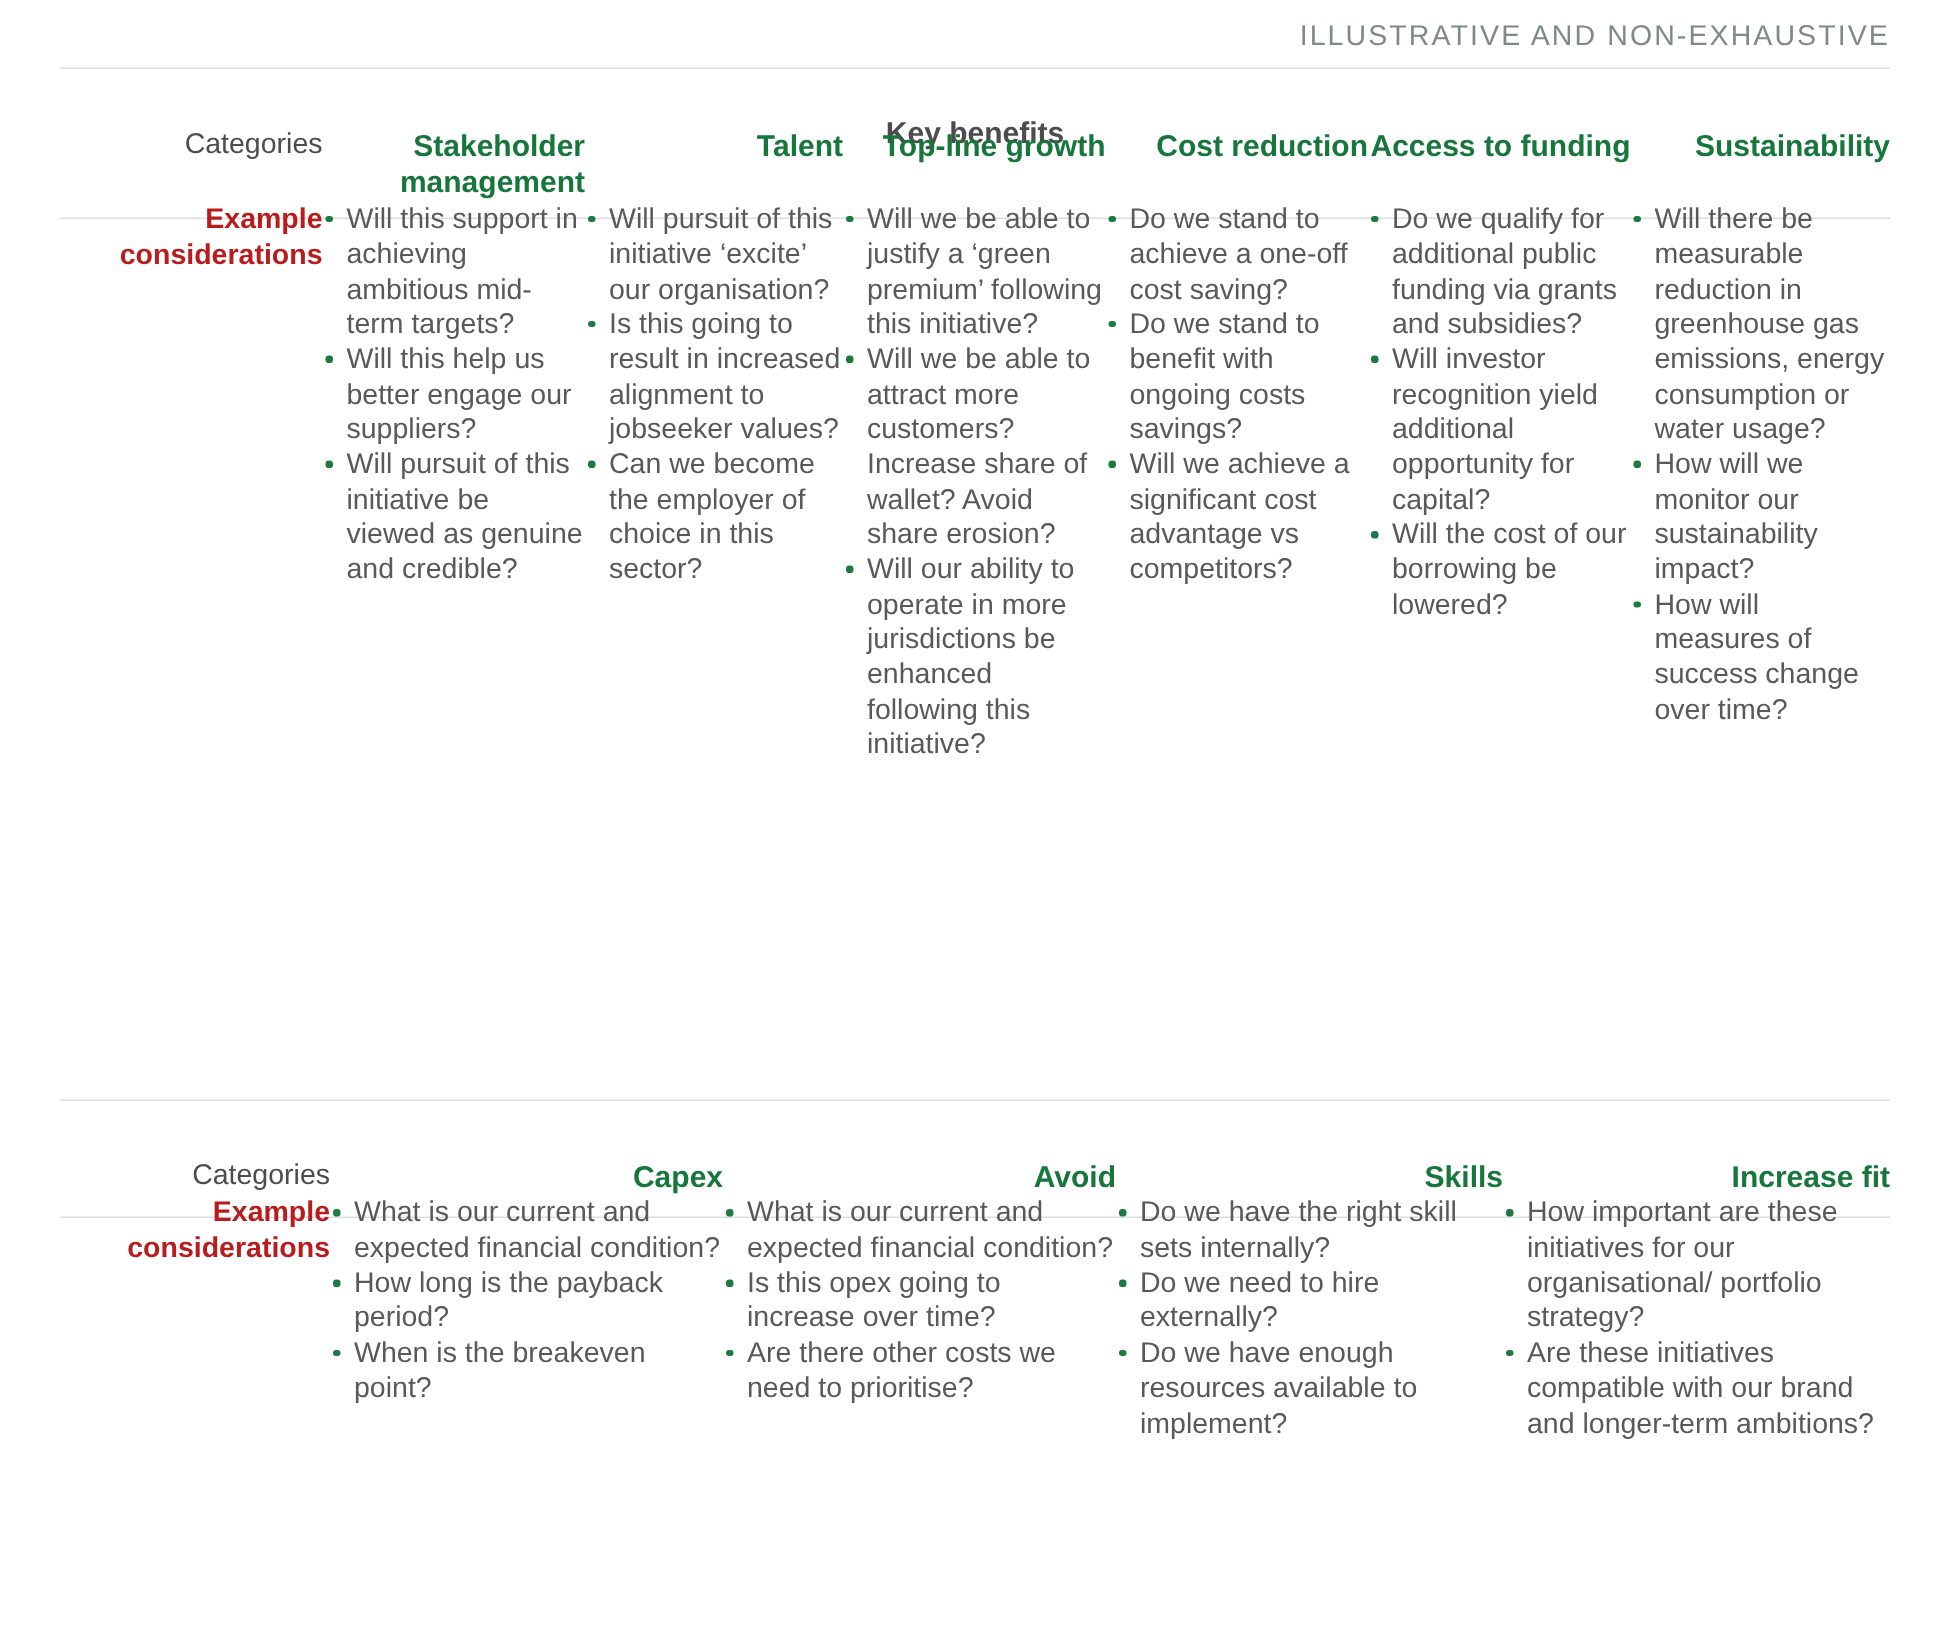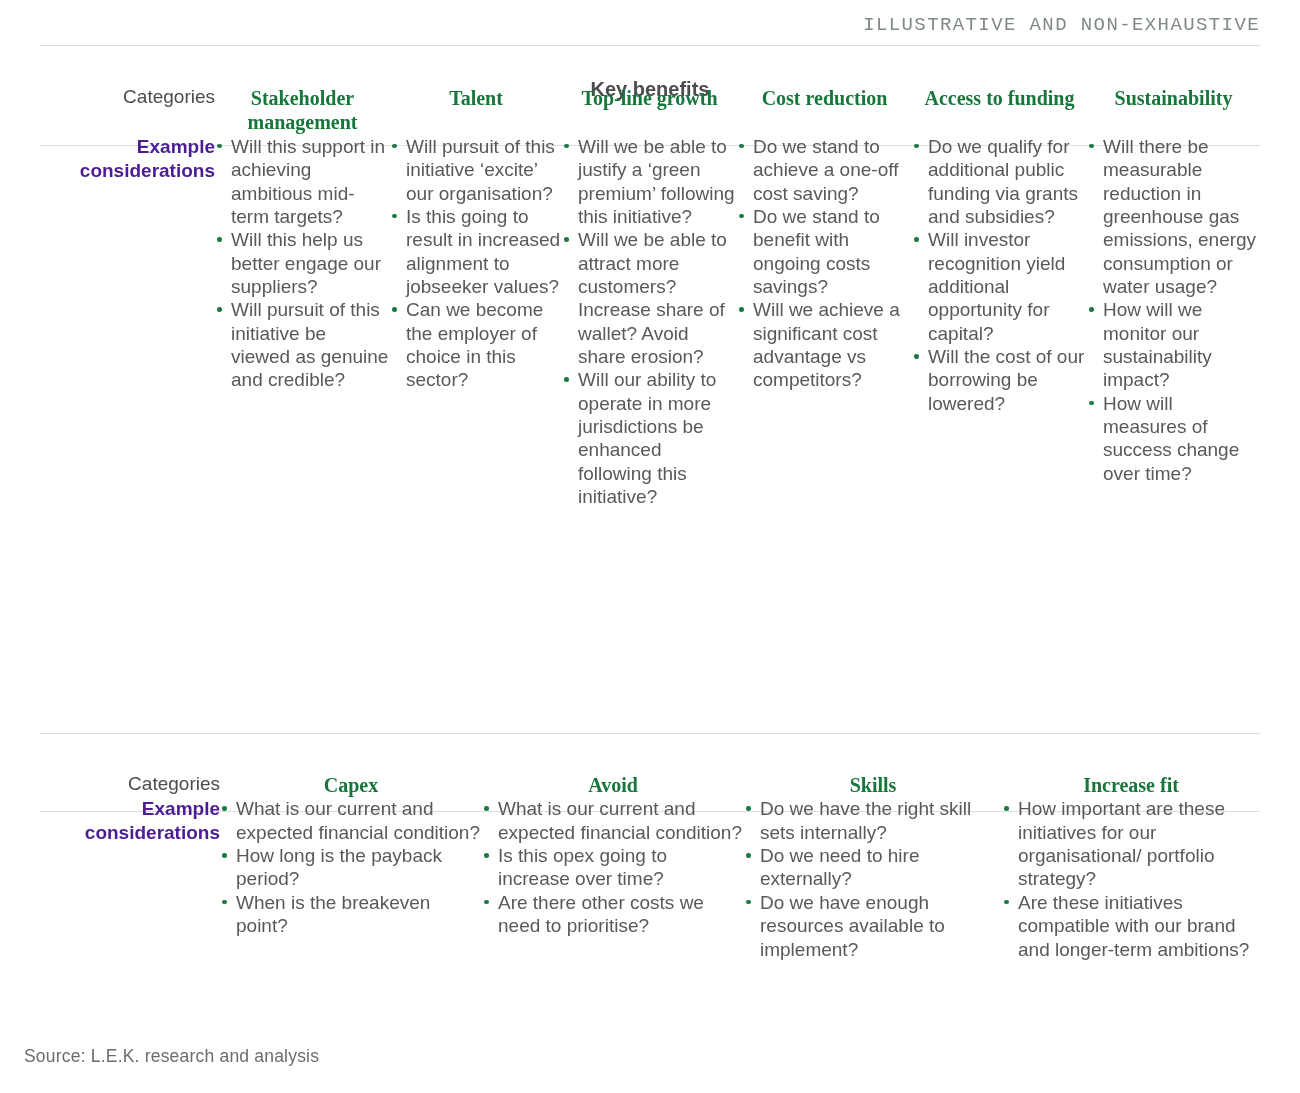--- a/index.html
+++ b/index.html
@@ -25,21 +25,20 @@
     position: absolute;
     top: 14px; right: 40px;
     text-align: right;
   }
   .kicker {
     font-size: 19px;
     letter-spacing: 1.4px;
     color: #7f8a85;
     font-weight: 400;
     white-space: nowrap;
-    font-family: Liberation Mono, monospace;
   }
 
   .rule {
     position: absolute;
     left: 40px; right: 40px;
     height: 1px;
     background: #dcdddf;
   }
   .rule.top      { top: 45px; }
   .rule.hdr1     { top: 145px; }
@@ -72,40 +71,39 @@
   table.grid th, table.grid td {
     padding: 0;
     vertical-align: top;
     border: none;
   }
 
   th.col-head {
     font-size: 20px;
     font-weight: bold;
     color: #17763c;
-    text-align: center;
+    text-align: right;
     line-height: 1.22;
     padding-bottom: 10px;
     vertical-align: top;
-    font-family: Liberation Serif, serif;
   }
   th.cat-head {
     font-size: 19px;
     font-weight: normal;
     color: #4c4c4e;
     text-align: right;
     padding-right: 16px;
     vertical-align: bottom;
     padding-bottom: 10px;
   }
 
   td.row-label {
     font-size: 19px;
     font-weight: bold;
-    color: #4c1d95;
+    color: #b91c1c;
     text-align: right;
     padding-right: 16px;
     padding-top: 12px;
     line-height: 1.25;
   }
 
   td.cell {
     padding-top: 12px;
     padding-right: 14px;
   }
@@ -299,15 +297,14 @@
         <td class="cell">
           <ul class="bul">
             <li>How important are these initiatives for our organisational/ portfolio strategy?</li>
             <li>Are these initiatives compatible with our brand and longer-term ambitions?</li>
           </ul>
         </td>
       </tr>
     </tbody>
   </table>
 
-  <div class="source">Source: L.E.K. research and analysis</div>
 
 </div>
 
 </body></html>

